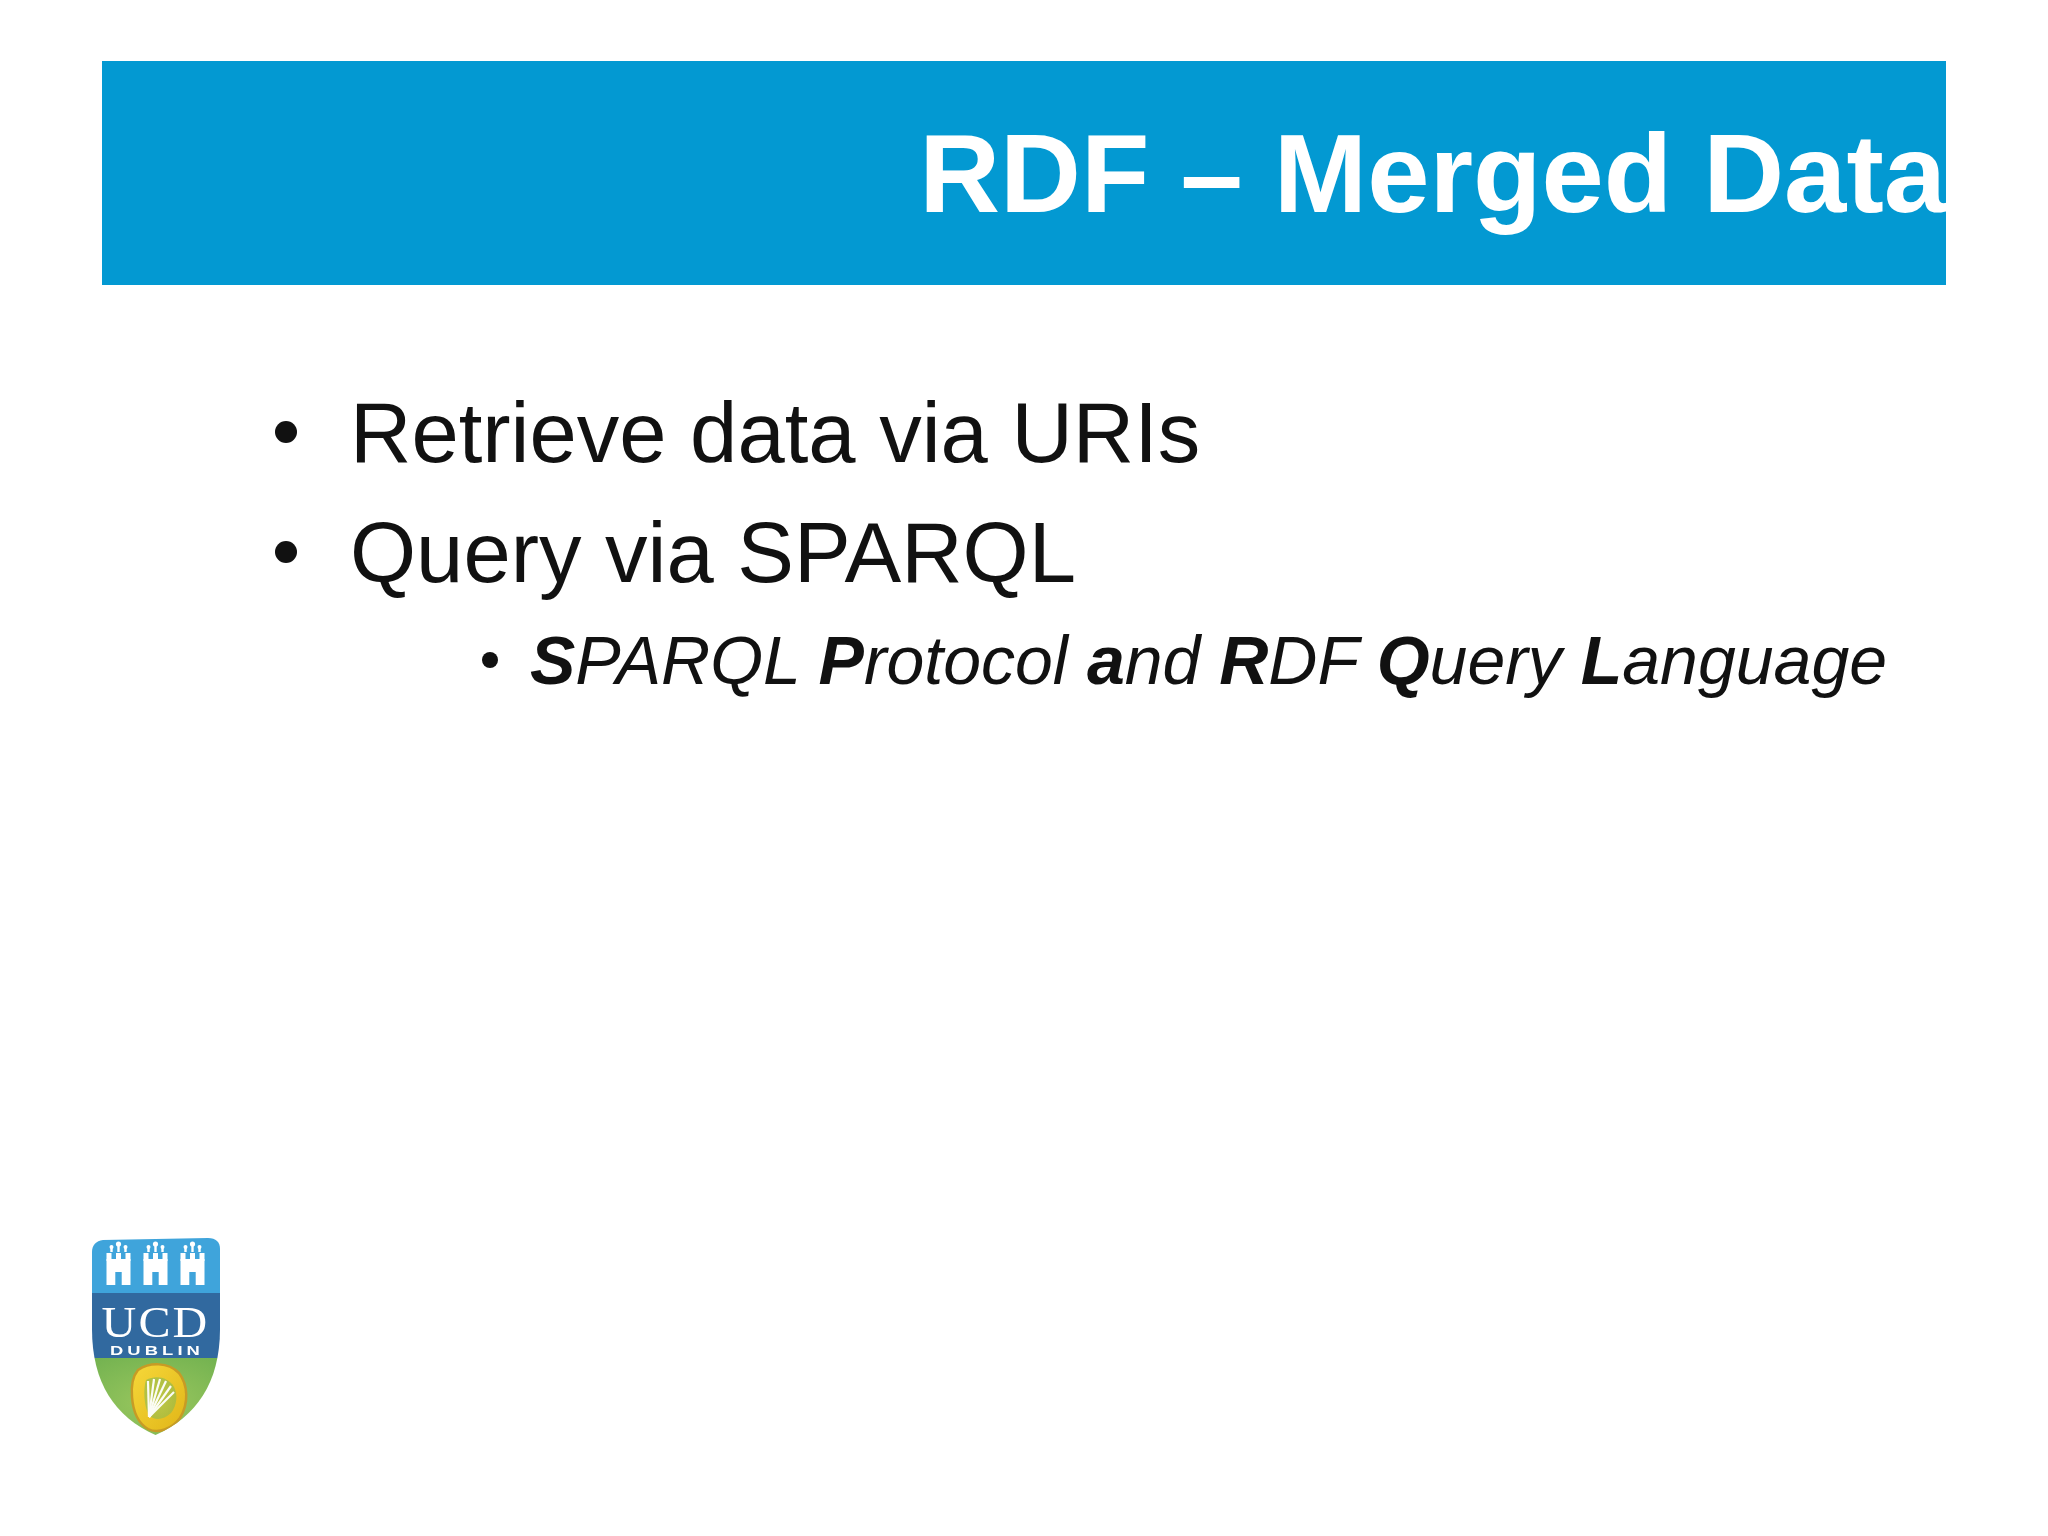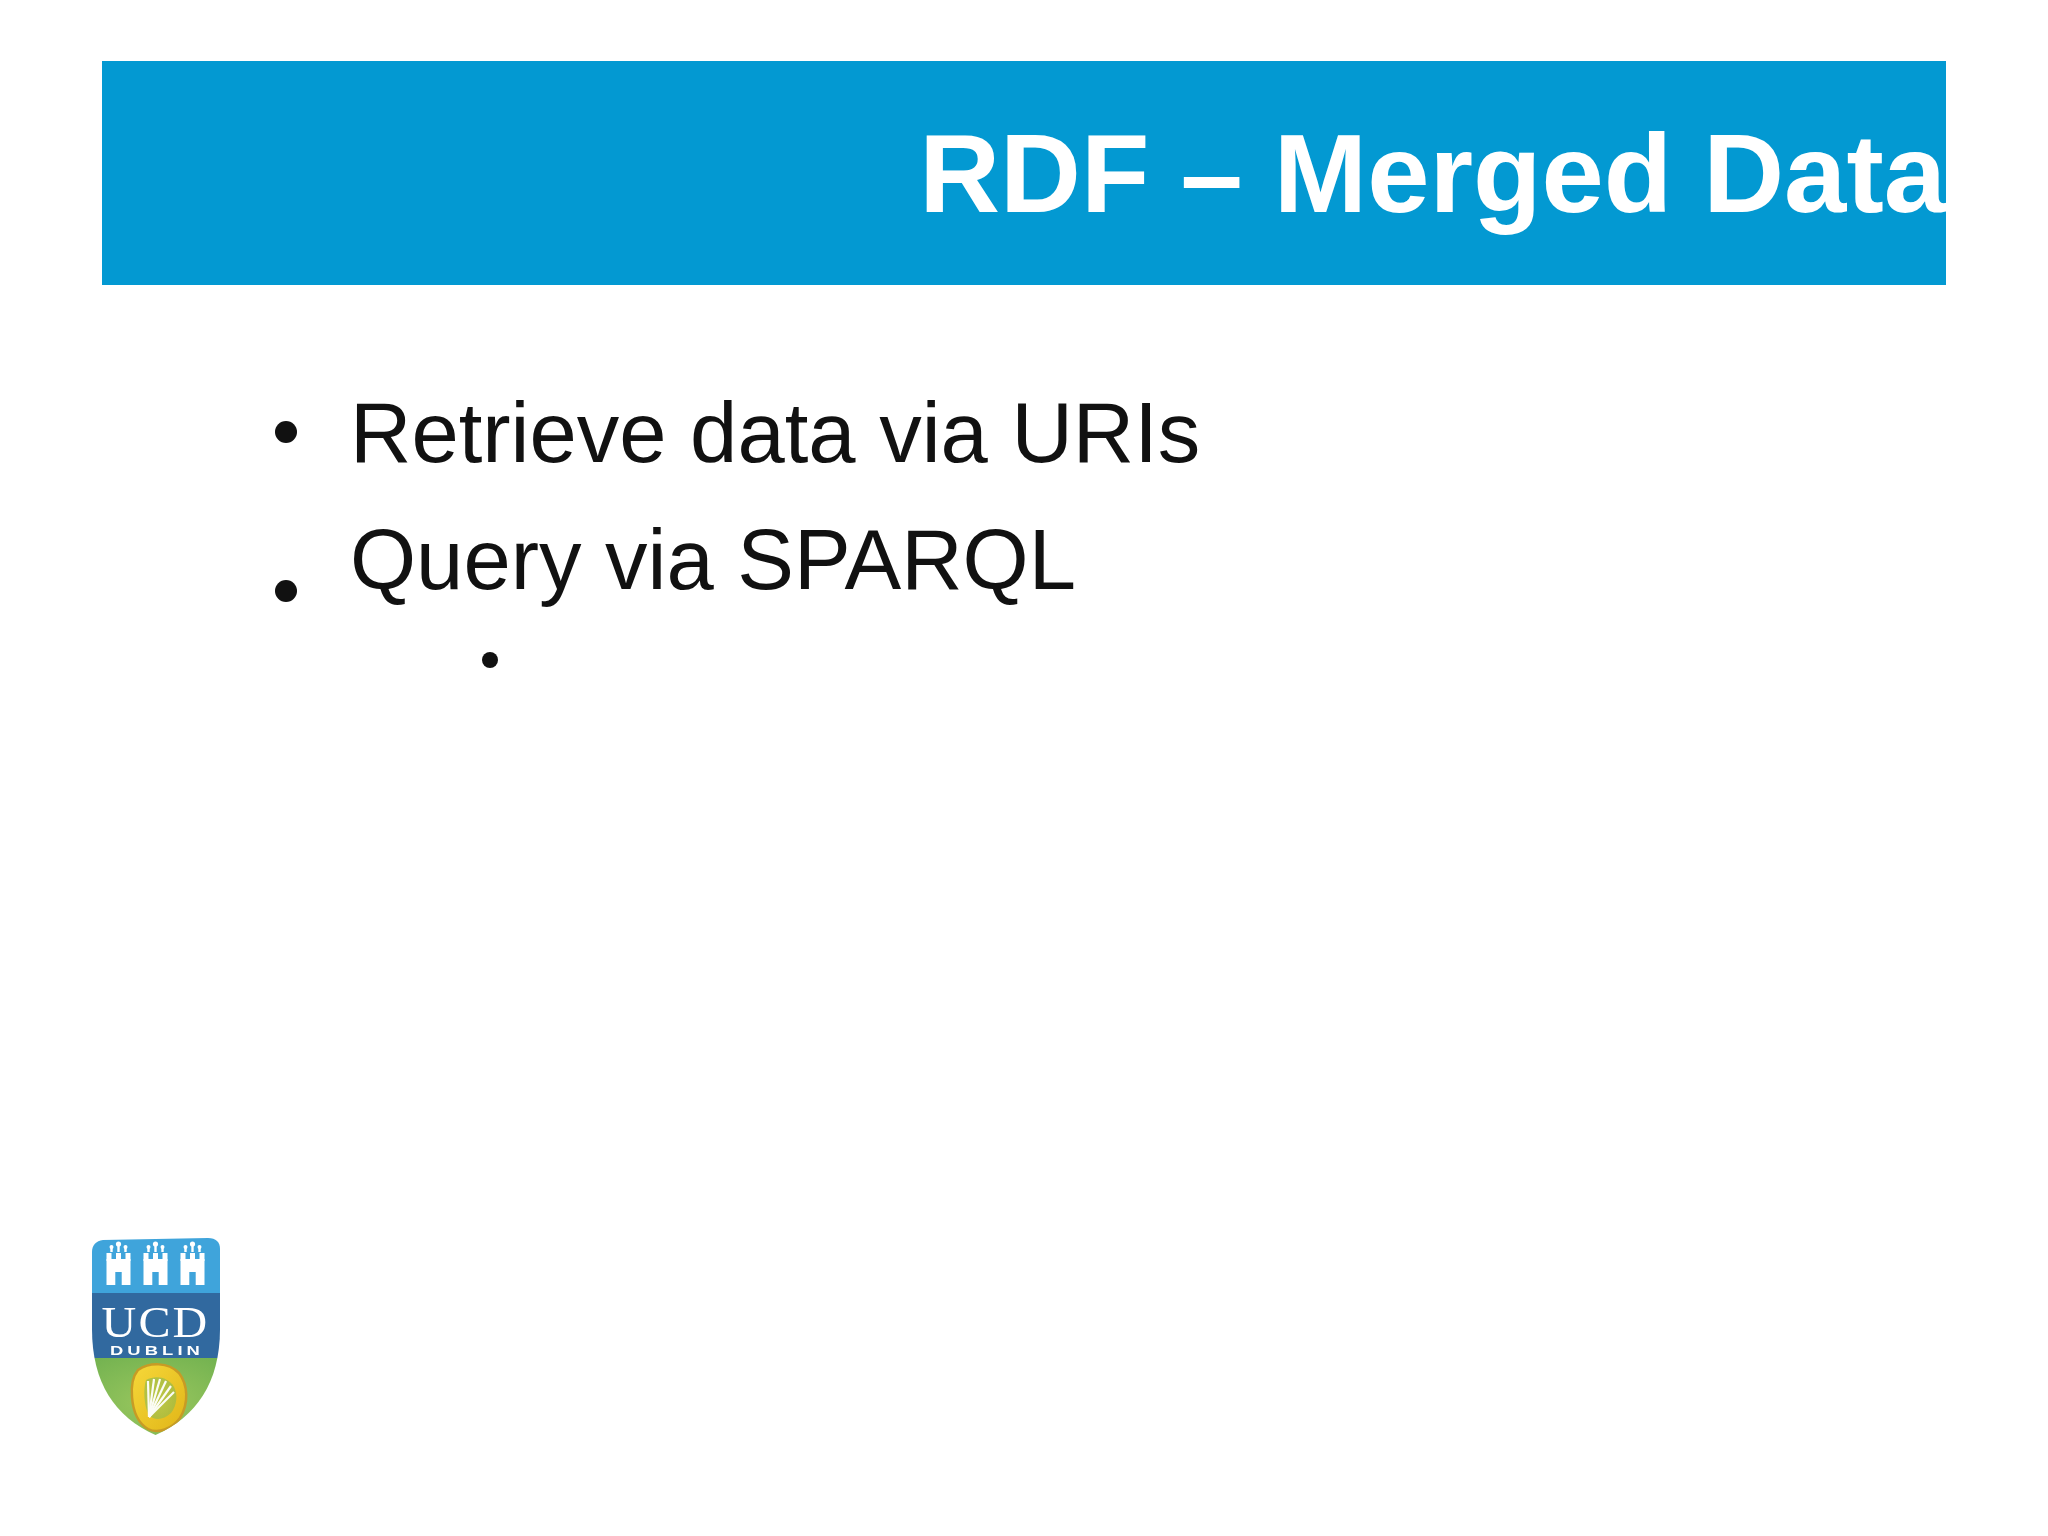--- a/index.html
+++ b/index.html
@@ -59,21 +59,21 @@
     padding-left: 275px;
     font-size: 85px;
   }
   .level-1 .dot { width: 22px; height: 22px; margin-right: 53px; }
   .level-2 {
     height: 80px;
     padding-left: 482px;
     font-size: 68px;
   }
   .level-2 .dot { width: 16px; height: 16px; margin-right: 32px; }
-  .bullet + .level-1 { margin-top: 20px; align-items: flex-end; }
+  .bullet + .level-1 { margin-top: 20px; }
   .bullet + .level-2 { margin-top: 18px; }
   .level-2 + .level-1 { margin-top: 18px; }
   .txt.italic { font-style: italic; }
   .seg-bold { font-weight: 700; }
 
   
   .logo {
     position: absolute;
     left: 86px;
     top: 1237px;
@@ -105,20 +105,21 @@
       <div class="bullet level-1">
         <span class="dot"></span>
         <span class="txt"><span>Retrieve data via URIs</span></span>
       </div>
       <div class="bullet level-1">
         <span class="dot"></span>
         <span class="txt"><span>Query via SPARQL</span></span>
       </div>
       <div class="bullet level-2">
         <span class="dot"></span>
+        <span class="txt italic"><span class="seg-bold">S</span><span>PARQL </span><span class="seg-bold">P</span><span>rotocol </span><span class="seg-bold">a</span><span>nd </span><span class="seg-bold">R</span><span>DF </span><span class="seg-bold">Q</span><span>uery </span><span class="seg-bold">L</span><span>anguage</span></span>
       </div>
     </main>
 
   <svg class="logo" viewBox="0 0 139 201" aria-hidden="true">
     <defs>
       <clipPath id="shieldClip">
         <path d="M6 15 C6 8 10 4 17 3 L122 1 C130 1 134 5 134 12 L134 92 C134 146 110 180 69.5 198 C29 180 6 146 6 92 Z"></path>
       </clipPath>
       <radialGradient id="greenGrad" cx="0.5" cy="0.58" r="0.8">
         <stop offset="0" stop-color="#9AC75E"></stop>

